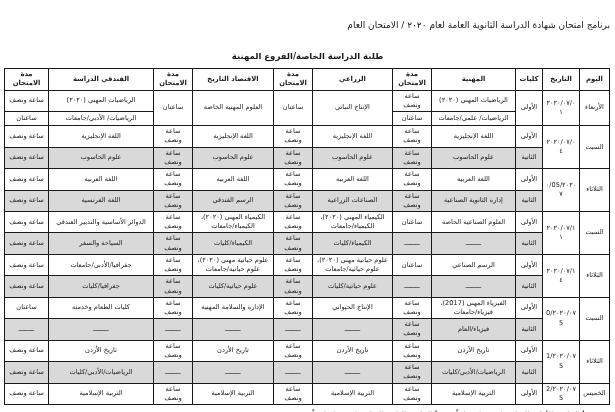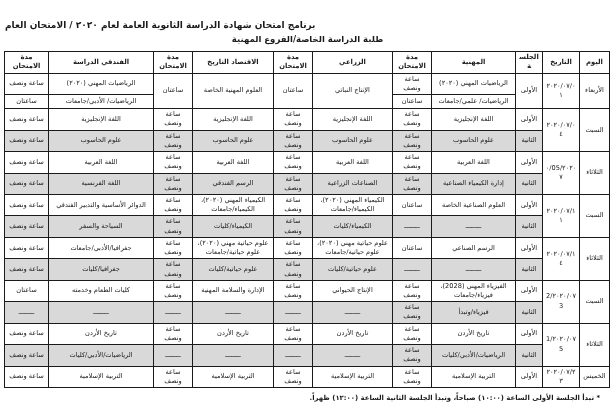--- a/index.html
+++ b/index.html
@@ -7,26 +7,26 @@
     margin: 0; padding: 0;
     width: 615px; height: 412px;
     background: #ffffff;
     font-family: "DejaVu Sans", sans-serif;
     color: #1a1a1a;
     direction: rtl;
     overflow: hidden;
   }
   .page { padding: 20px 5px 0 5px; }
   .title {
-    text-align: left; font-weight: bold;
+    text-align: right; font-weight: normal;
     font-size: 9px; line-height: 1.2;
   }
   .subtitle {
     text-align: center; font-weight: bold;
-    font-size: 8.5px; margin-top: 3px;
+    font-size: 8.5px; margin-top: 20px;
   }
   table.schedule {
     border-collapse: collapse;
     table-layout: fixed;
     width: 605px;
     margin: 7px auto 0 auto;
   }
   .schedule th, .schedule td {
     border: 1px solid #1a1a1a;
     text-align: center;
@@ -67,21 +67,21 @@
         <col style="width:39px">
       <col style="width:81px">
         <col style="width:39px">
       <col style="width:105px">
         <col style="width:44px">
     </colgroup>
     <thead>
         <tr>
           <th>اليوم</th>
           <th>التاريخ</th>
-          <th>الجلسة</th>
+          <th>كليات</th>
           <th>المهنية</th>
           <th>مدة الامتحان</th>
           <th>الزراعي</th>
           <th>مدة الامتحان</th>
           <th>الاقتصاد التاريخ</th>
           <th>مدة الامتحان</th>
           <th>الفندقي الدراسة</th>
           <th>مدة الامتحان</th>
         </tr>
       </thead>
@@ -137,21 +137,21 @@
           <td>ساعة ونصف</td>
           <td>اللغة العربية</td>
           <td>ساعة ونصف</td>
           <td>اللغة العربية</td>
           <td>ساعة ونصف</td>
           <td>اللغة العربية</td>
           <td>ساعة ونصف</td>
         </tr>
         <tr class="shaded">
           <td>الثانية</td>
-          <td>إدارة الكيمياء الصناعية</td>
+          <td>إدارة الثانوية الصناعية</td>
           <td>ساعة ونصف</td>
           <td>الصناعات الزراعية</td>
           <td>ساعة ونصف</td>
           <td>الرسم الفندقي</td>
           <td>ساعة ونصف</td>
           <td>اللغة الفرنسية</td>
           <td>ساعة ونصف</td>
         </tr>
         <tr>
           <td rowspan="2">السبت</td>
@@ -196,34 +196,34 @@
           <td>ــــــــ</td>
           <td>علوم حياتية/كليات</td>
           <td>ساعة ونصف</td>
           <td>علوم حياتية/كليات</td>
           <td>ساعة ونصف</td>
           <td>جغرافيا/كليات</td>
           <td>ساعة ونصف</td>
         </tr>
         <tr>
           <td rowspan="2">السبت</td>
-          <td rowspan="2">٢٠٢٠/٠٧/23</td>
-          <td>الأولى</td>
-          <td>الفيزياء المهني (2028)، فيزياء/جامعات</td>
+          <td rowspan="2">٢٠٢٠/٠٧/05</td>
+          <td>الأولى</td>
+          <td>الفيزياء المهني (2017)، فيزياء/جامعات</td>
           <td>ساعة ونصف</td>
           <td>الإنتاج الحيواني</td>
           <td>ساعة ونصف</td>
           <td>الإدارة والسلامة المهنية</td>
           <td>ساعة ونصف</td>
           <td>كليات الطعام وخدمته</td>
           <td>ساعتان</td>
         </tr>
         <tr class="shaded">
           <td>الثانية</td>
-          <td>فيزياء/وتبدأ</td>
+          <td>فيزياء/العام</td>
           <td>ساعة ونصف</td>
           <td>ــــــــ</td>
           <td>ــــــــ</td>
           <td>ــــــــ</td>
           <td>ــــــــ</td>
           <td>ــــــــ</td>
           <td>ــــــــ</td>
         </tr>
         <tr>
           <td rowspan="2">الثلاثاء</td>
@@ -244,21 +244,21 @@
           <td>ساعة ونصف</td>
           <td>ــــــــ</td>
           <td>ــــــــ</td>
           <td>ــــــــ</td>
           <td>ــــــــ</td>
           <td>الرياضيات/الأدبي/كليات</td>
           <td>ساعة ونصف</td>
         </tr>
         <tr>
           <td>الخميس</td>
-          <td>٢٠٢٠/٠٧/٢٣</td>
+          <td>٢٠٢٠/٠٧/25</td>
           <td>الأولى</td>
           <td>التربية الإسلامية</td>
           <td>ساعة ونصف</td>
           <td>التربية الإسلامية</td>
           <td>ساعة ونصف</td>
           <td>التربية الإسلامية</td>
           <td>ساعة ونصف</td>
           <td>التربية الإسلامية</td>
           <td>ساعة ونصف</td>
         </tr>

